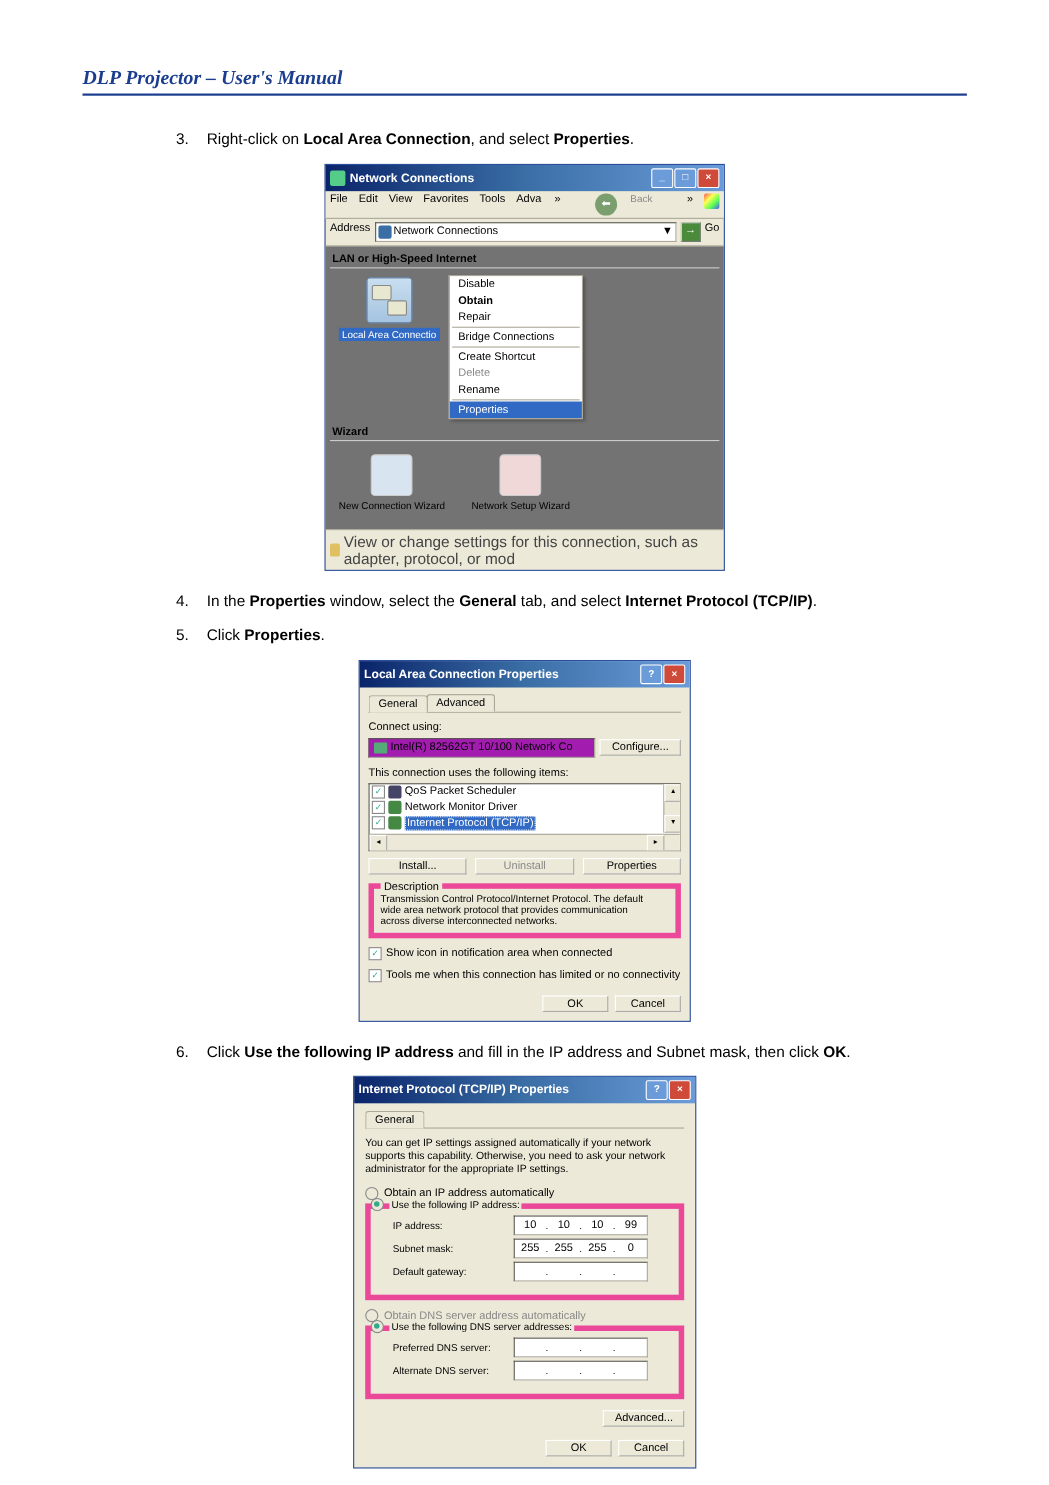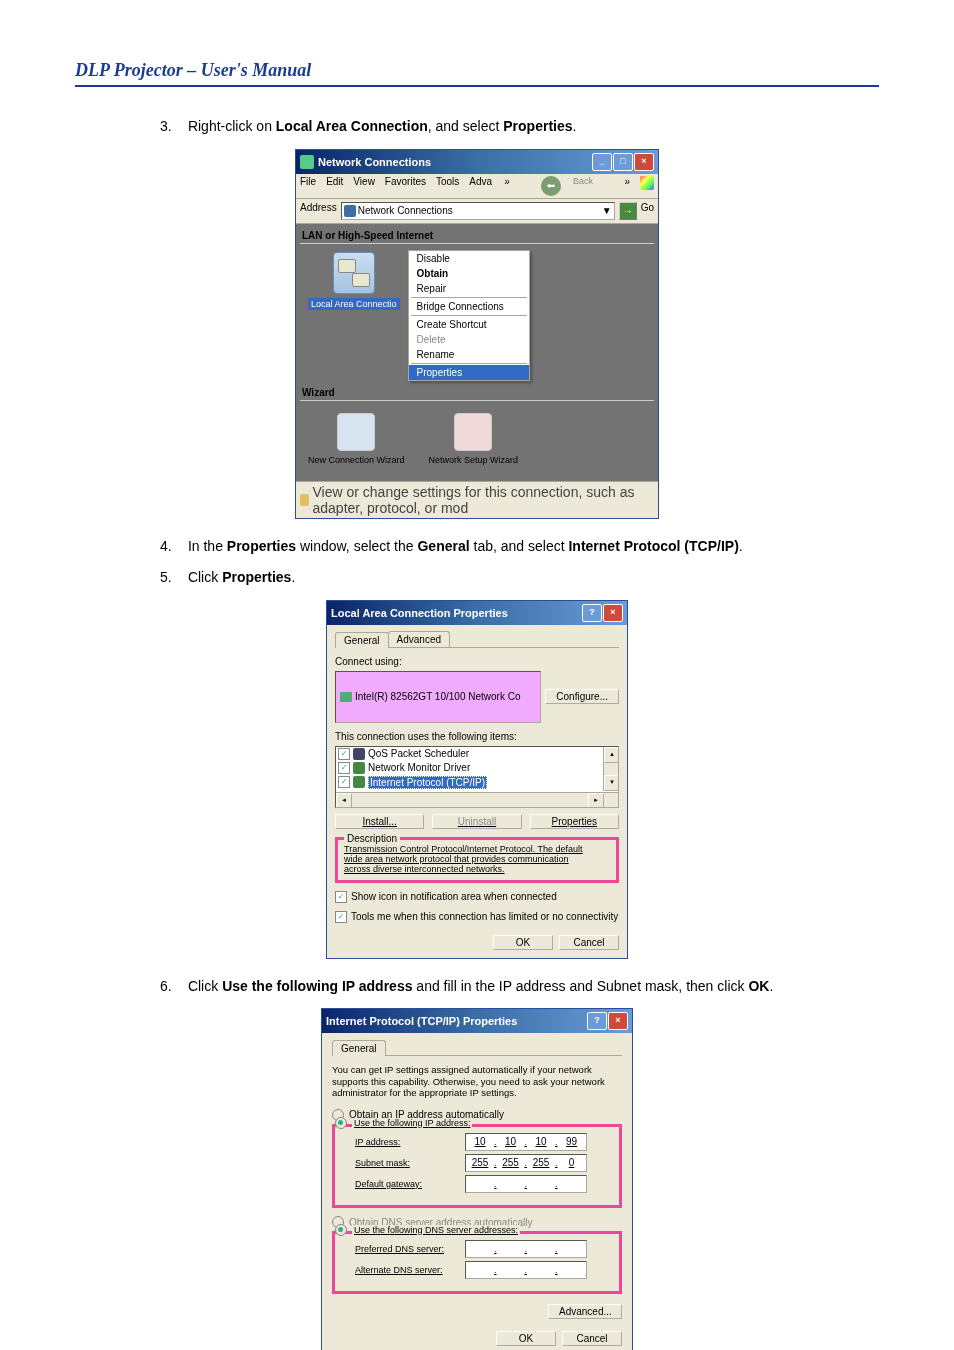--- a/index.html
+++ b/index.html
@@ -210,23 +210,23 @@
       border-bottom: none;
       background: #ece9d8;
       margin-right: -1px;
       border-radius: 3px 3px 0 0;
       position: relative;
     }
     .tab.active { background: #ece9d8; font-weight: normal; top: 1px; }
     .connect-row { display: flex; align-items: center; gap: 4px; margin: 4px 0 8px 0; }
     .connect-field {
       flex: 1;
-      background: #f0abfc;
+      background: #a21caf;
       border: 1px inset #aca899;
-      padding: 18px 4px;
+      padding: 1px 4px;
       height: 14px;
       line-height: 14px;
       display: flex;
       align-items: center;
       gap: 3px;
     }
     .nic-icon { width: 12px; height: 10px; background: #5a7; border-radius: 1px; }
     .btn {
       border: 1px outset #fff;
       background: #ece9d8;
@@ -241,30 +241,29 @@
       margin-top: 4px;
       position: relative;
     }
     .items-list .item { padding: 1px 2px; display: flex; align-items: center; gap: 3px; white-space: nowrap; }
     .chk { width: 10px; height: 10px; border: 1px solid #888; background: #fff; font-size: 8px; line-height: 9px; text-align: center; color: #2a8; flex-shrink: 0;}
     .item-icon { width: 12px; height: 12px; background: #888; border-radius: 2px; flex-shrink: 0;}
     .item-sel { background: #316ac5; color: #fff; border: 1px dotted #fff; padding: 0 1px; }
     .scroll-v { position: absolute; right: 0; top: 0; bottom: 16px; width: 14px; background: #ece9d8; border-left: 1px solid #aca899; }
     .scroll-h { position: absolute; left: 0; right: 0; bottom: 0; height: 14px; background: #ece9d8; border-top: 1px solid #aca899; }
     .scroll-btn { width: 14px; height: 14px; background: #ece9d8; border: 1px outset #fff; font-size: 7px; text-align: center; line-height: 11px;}
-    .btn-row { display: flex; gap: 8px; margin-top: 6px; text-decoration: underline; }
+    .btn-row { display: flex; gap: 8px; margin-top: 6px; }
     .btn-row .btn { flex: 1; text-align: center; }
     .btn.disabled { color: #888; }
     .groupbox {
-      border: 3px solid #ec4899;
+      border: 5px solid #ec4899;
       margin-top: 8px;
       padding: 4px 19px 6px 6px;
       position: relative;
       font-size: 9px;
-      text-decoration: underline;
     }
     .groupbox .legend {
       position: absolute;
       top: -7px; left: 6px;
       background: #ece9d8;
       padding: 0 3px;
       font-size: 10px;
     }
     .check-row { margin-top: 8px; display: flex; align-items: flex-start; gap: 4px;}
     .bottom-btns { display: flex; gap: 6px; justify-content: flex-end; margin-top: 12px; }

